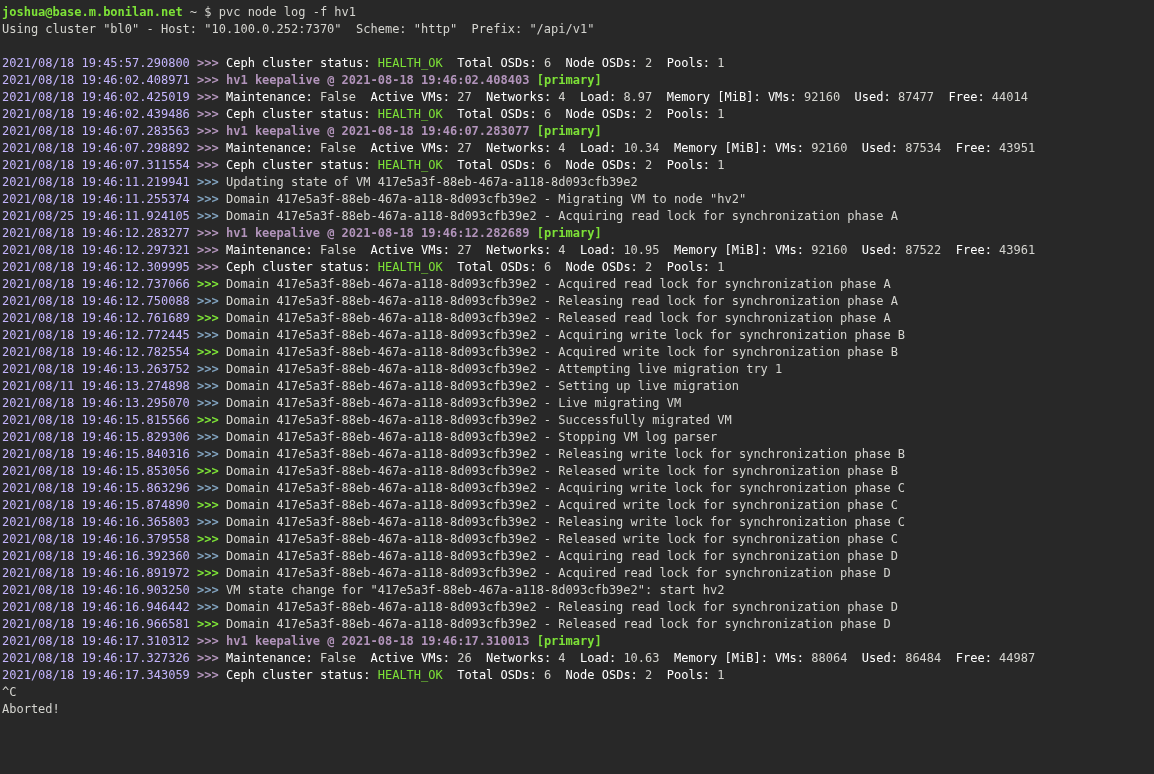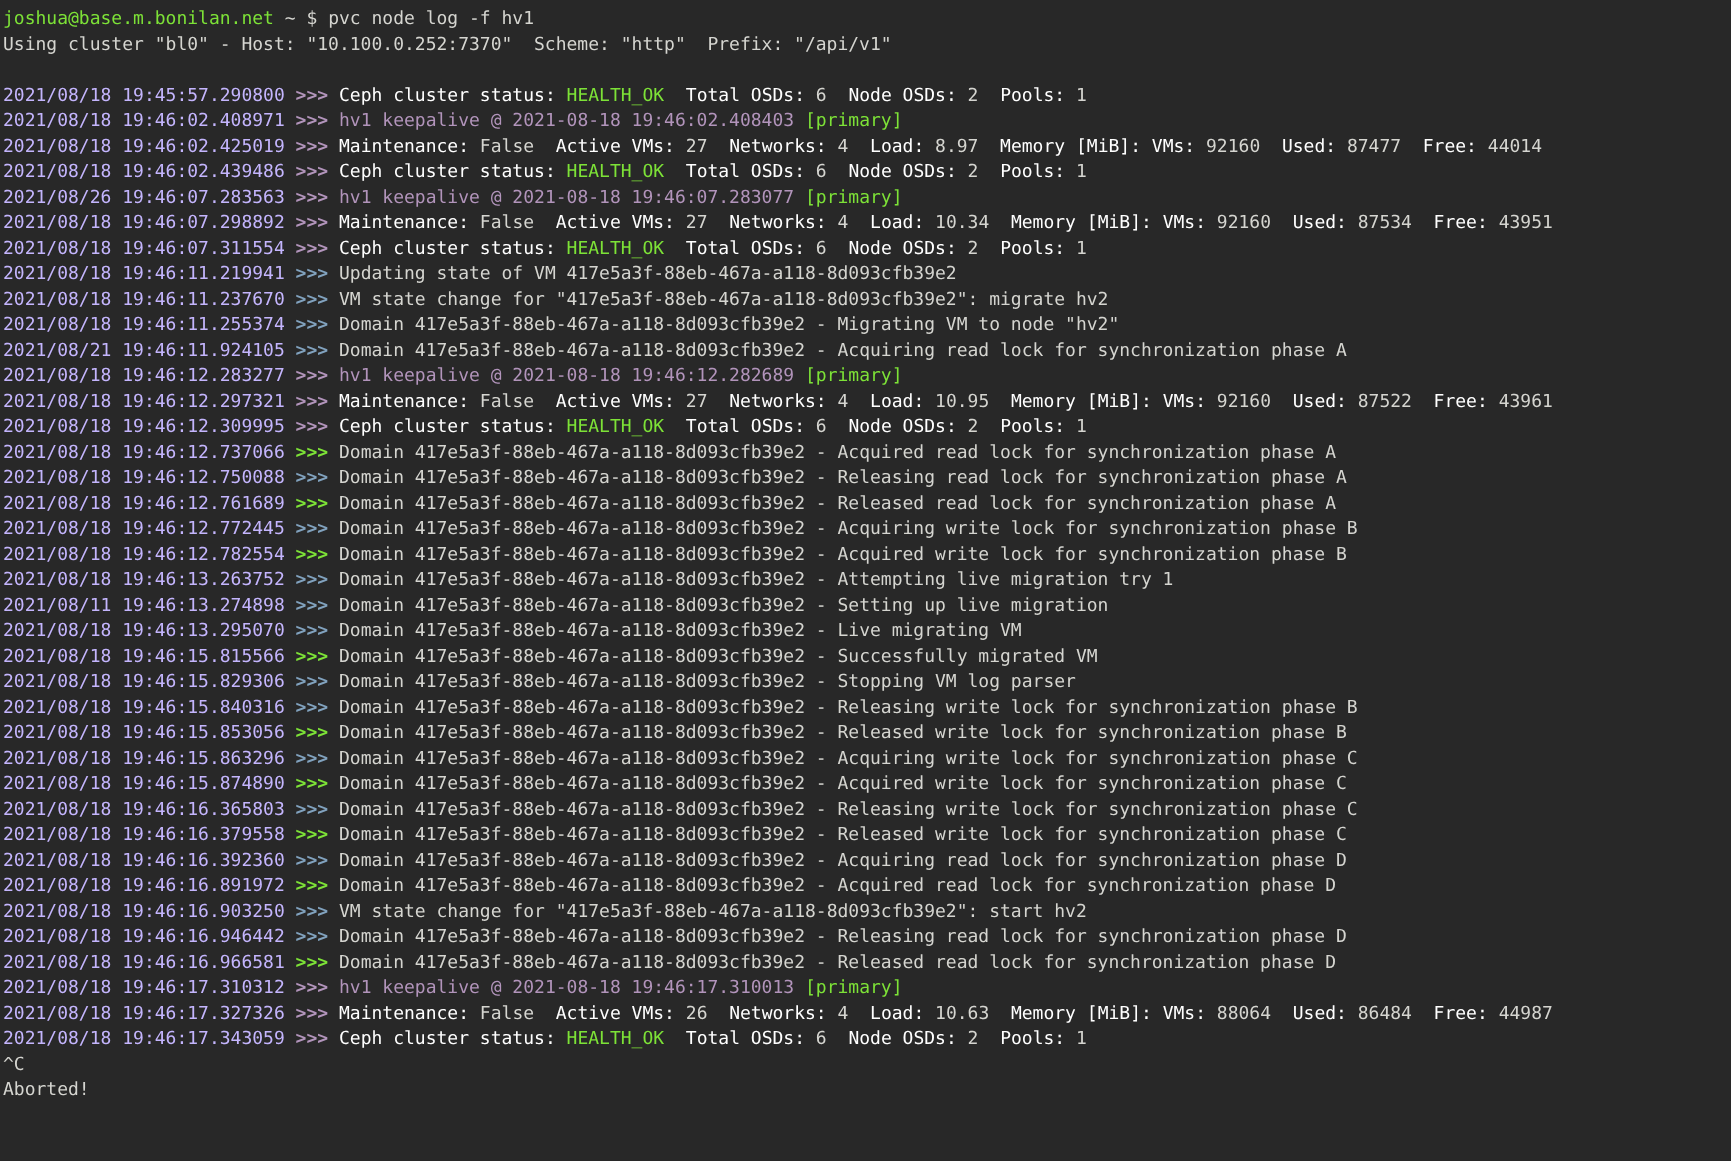--- a/index.html
+++ b/index.html
@@ -7,46 +7,45 @@
     width:1154px;height:774px;
     background:#282828;
     overflow:hidden;
     font-family:"DejaVu Sans Mono","Liberation Mono",monospace;
     font-size:12px;
     color:#d5d5d0;
   }
   .terminal{padding:4px 0 0 2px;}
   .line{white-space:pre;height:17px;line-height:17px;}
   .b{font-weight:400;color:#ffffff;}
-  .bold{font-weight:400;}
+  .bold{font-weight:700;}
   .green{color:#7de237;}
   .purple{color:#b294bb;}
   .blue{color:#81a2be;}
   .ts{color:#c4b5fd;text-align:right;}
   .arrow{font-weight:700;}
 </style>
 </head>
 <body>
 
 <div class="terminal">
   <div class="line"><span class="green bold">joshua@base.m.bonilan.net</span><span> ~ $ </span><span>pvc node log -f hv1</span></div>
   <div class="line">Using cluster "bl0" - Host: "10.100.0.252:7370"  Scheme: "http"  Prefix: "/api/v1"</div>
   <div class="line"></div>
   <div>
       <div class="line"><span class="ts">2021/08/18 19:45:57.290800 </span><span class="arrow purple">&gt;&gt;&gt; </span><span class="b">Ceph cluster status:</span><span> </span><span class="green">HEALTH_OK</span><span>  </span><span class="b">Total OSDs:</span><span> 6  </span><span class="b">Node OSDs:</span><span> 2  </span><span class="b">Pools:</span><span> 1</span></div>
       <div class="line"><span class="ts">2021/08/18 19:46:02.408971 </span><span class="arrow purple">&gt;&gt;&gt; </span><span class="purple bold">hv1 keepalive @ 2021-08-18 19:46:02.408403</span><span> </span><span class="green bold">[primary]</span></div>
       <div class="line"><span class="ts">2021/08/18 19:46:02.425019 </span><span class="arrow purple">&gt;&gt;&gt; </span><span class="b">Maintenance:</span><span> False  </span><span class="b">Active VMs:</span><span> 27  </span><span class="b">Networks:</span><span> 4  </span><span class="b">Load:</span><span> 8.97  </span><span class="b">Memory [MiB]:</span><span> </span><span class="b">VMs:</span><span> 92160  </span><span class="b">Used:</span><span> 87477  </span><span class="b">Free:</span><span> 44014</span></div>
       <div class="line"><span class="ts">2021/08/18 19:46:02.439486 </span><span class="arrow purple">&gt;&gt;&gt; </span><span class="b">Ceph cluster status:</span><span> </span><span class="green">HEALTH_OK</span><span>  </span><span class="b">Total OSDs:</span><span> 6  </span><span class="b">Node OSDs:</span><span> 2  </span><span class="b">Pools:</span><span> 1</span></div>
-      <div class="line"><span class="ts">2021/08/26 19:46:07.283563 </span><span class="arrow purple">&gt;&gt;&gt; </span><span class="purple bold">hv1 keepalive @ 2021-08-18 19:46:07.283077</span><span> </span><span class="green bold">[primary]</span></div>
+      <div class="line"><span class="ts">2021/08/18 19:46:07.283563 </span><span class="arrow purple">&gt;&gt;&gt; </span><span class="purple bold">hv1 keepalive @ 2021-08-18 19:46:07.283077</span><span> </span><span class="green bold">[primary]</span></div>
       <div class="line"><span class="ts">2021/08/18 19:46:07.298892 </span><span class="arrow purple">&gt;&gt;&gt; </span><span class="b">Maintenance:</span><span> False  </span><span class="b">Active VMs:</span><span> 27  </span><span class="b">Networks:</span><span> 4  </span><span class="b">Load:</span><span> 10.34  </span><span class="b">Memory [MiB]:</span><span> </span><span class="b">VMs:</span><span> 92160  </span><span class="b">Used:</span><span> 87534  </span><span class="b">Free:</span><span> 43951</span></div>
       <div class="line"><span class="ts">2021/08/18 19:46:07.311554 </span><span class="arrow purple">&gt;&gt;&gt; </span><span class="b">Ceph cluster status:</span><span> </span><span class="green">HEALTH_OK</span><span>  </span><span class="b">Total OSDs:</span><span> 6  </span><span class="b">Node OSDs:</span><span> 2  </span><span class="b">Pools:</span><span> 1</span></div>
       <div class="line"><span class="ts">2021/08/18 19:46:11.219941 </span><span class="arrow blue">&gt;&gt;&gt; </span><span>Updating state of VM 417e5a3f-88eb-467a-a118-8d093cfb39e2</span></div>
-      <div class="line"><span class="ts">2021/08/18 19:46:11.237670 </span><span class="arrow blue">&gt;&gt;&gt; </span><span>VM state change for "417e5a3f-88eb-467a-a118-8d093cfb39e2": migrate hv2</span></div>
       <div class="line"><span class="ts">2021/08/18 19:46:11.255374 </span><span class="arrow blue">&gt;&gt;&gt; </span><span>Domain 417e5a3f-88eb-467a-a118-8d093cfb39e2 - Migrating VM to node "hv2"</span></div>
-      <div class="line"><span class="ts">2021/08/21 19:46:11.924105 </span><span class="arrow blue">&gt;&gt;&gt; </span><span>Domain 417e5a3f-88eb-467a-a118-8d093cfb39e2 - Acquiring read lock for synchronization phase A</span></div>
+      <div class="line"><span class="ts">2021/08/25 19:46:11.924105 </span><span class="arrow blue">&gt;&gt;&gt; </span><span>Domain 417e5a3f-88eb-467a-a118-8d093cfb39e2 - Acquiring read lock for synchronization phase A</span></div>
       <div class="line"><span class="ts">2021/08/18 19:46:12.283277 </span><span class="arrow purple">&gt;&gt;&gt; </span><span class="purple bold">hv1 keepalive @ 2021-08-18 19:46:12.282689</span><span> </span><span class="green bold">[primary]</span></div>
       <div class="line"><span class="ts">2021/08/18 19:46:12.297321 </span><span class="arrow purple">&gt;&gt;&gt; </span><span class="b">Maintenance:</span><span> False  </span><span class="b">Active VMs:</span><span> 27  </span><span class="b">Networks:</span><span> 4  </span><span class="b">Load:</span><span> 10.95  </span><span class="b">Memory [MiB]:</span><span> </span><span class="b">VMs:</span><span> 92160  </span><span class="b">Used:</span><span> 87522  </span><span class="b">Free:</span><span> 43961</span></div>
       <div class="line"><span class="ts">2021/08/18 19:46:12.309995 </span><span class="arrow purple">&gt;&gt;&gt; </span><span class="b">Ceph cluster status:</span><span> </span><span class="green">HEALTH_OK</span><span>  </span><span class="b">Total OSDs:</span><span> 6  </span><span class="b">Node OSDs:</span><span> 2  </span><span class="b">Pools:</span><span> 1</span></div>
       <div class="line"><span class="ts">2021/08/18 19:46:12.737066 </span><span class="arrow green">&gt;&gt;&gt; </span><span>Domain 417e5a3f-88eb-467a-a118-8d093cfb39e2 - Acquired read lock for synchronization phase A</span></div>
       <div class="line"><span class="ts">2021/08/18 19:46:12.750088 </span><span class="arrow blue">&gt;&gt;&gt; </span><span>Domain 417e5a3f-88eb-467a-a118-8d093cfb39e2 - Releasing read lock for synchronization phase A</span></div>
       <div class="line"><span class="ts">2021/08/18 19:46:12.761689 </span><span class="arrow green">&gt;&gt;&gt; </span><span>Domain 417e5a3f-88eb-467a-a118-8d093cfb39e2 - Released read lock for synchronization phase A</span></div>
       <div class="line"><span class="ts">2021/08/18 19:46:12.772445 </span><span class="arrow blue">&gt;&gt;&gt; </span><span>Domain 417e5a3f-88eb-467a-a118-8d093cfb39e2 - Acquiring write lock for synchronization phase B</span></div>
       <div class="line"><span class="ts">2021/08/18 19:46:12.782554 </span><span class="arrow green">&gt;&gt;&gt; </span><span>Domain 417e5a3f-88eb-467a-a118-8d093cfb39e2 - Acquired write lock for synchronization phase B</span></div>
       <div class="line"><span class="ts">2021/08/18 19:46:13.263752 </span><span class="arrow blue">&gt;&gt;&gt; </span><span>Domain 417e5a3f-88eb-467a-a118-8d093cfb39e2 - Attempting live migration try 1</span></div>
       <div class="line"><span class="ts">2021/08/11 19:46:13.274898 </span><span class="arrow blue">&gt;&gt;&gt; </span><span>Domain 417e5a3f-88eb-467a-a118-8d093cfb39e2 - Setting up live migration</span></div>

